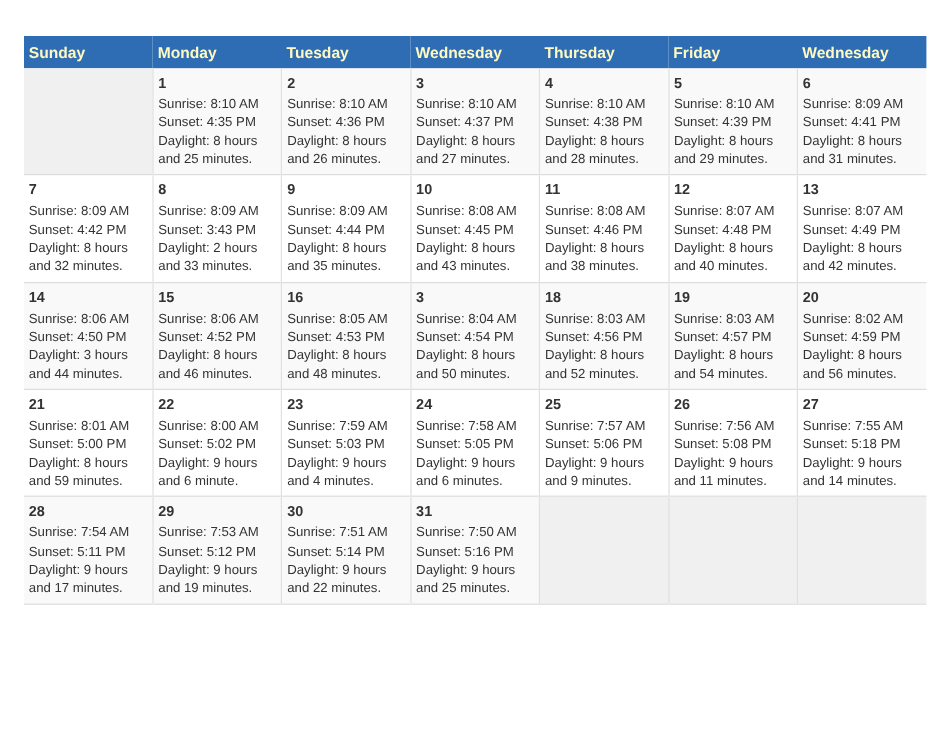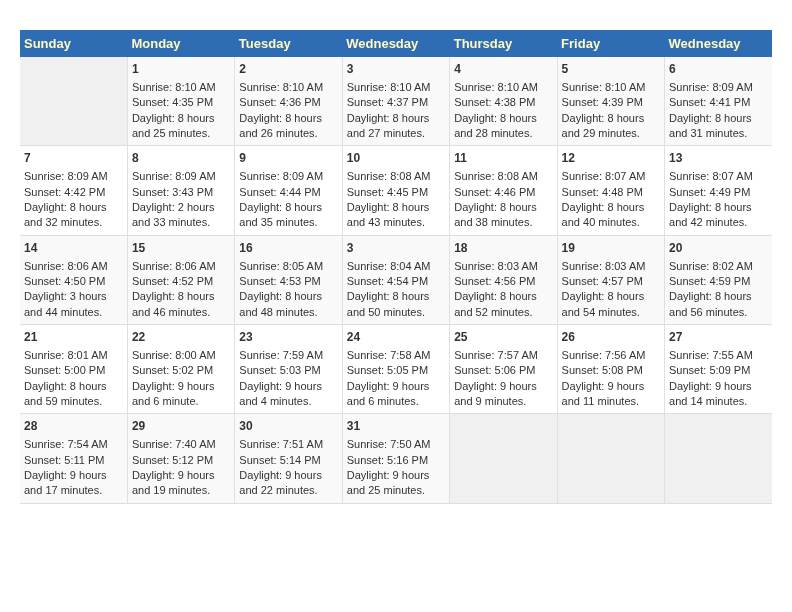--- a/index.html
+++ b/index.html
@@ -269,34 +269,34 @@
         </td>
         <td>
           <span class="day-number">26</span>
           <div>Sunrise: 7:56 AM</div>
           <div>Sunset: 5:08 PM</div>
           <div>Daylight: 9 hours and 11 minutes.</div>
         </td>
         <td>
           <span class="day-number">27</span>
           <div>Sunrise: 7:55 AM</div>
-          <div>Sunset: 5:09 PM</div>
+          <div>Sunset: 5:18 PM</div>
           <div>Daylight: 9 hours and 14 minutes.</div>
         </td>
       </tr>
       <tr>
         <td>
           <span class="day-number">28</span>
           <div>Sunrise: 7:54 AM</div>
           <div>Sunset: 5:11 PM</div>
           <div>Daylight: 9 hours and 17 minutes.</div>
         </td>
         <td>
           <span class="day-number">29</span>
-          <div>Sunrise: 7:40 AM</div>
+          <div>Sunrise: 7:53 AM</div>
           <div>Sunset: 5:12 PM</div>
           <div>Daylight: 9 hours and 19 minutes.</div>
         </td>
         <td>
           <span class="day-number">30</span>
           <div>Sunrise: 7:51 AM</div>
           <div>Sunset: 5:14 PM</div>
           <div>Daylight: 9 hours and 22 minutes.</div>
         </td>
         <td>

